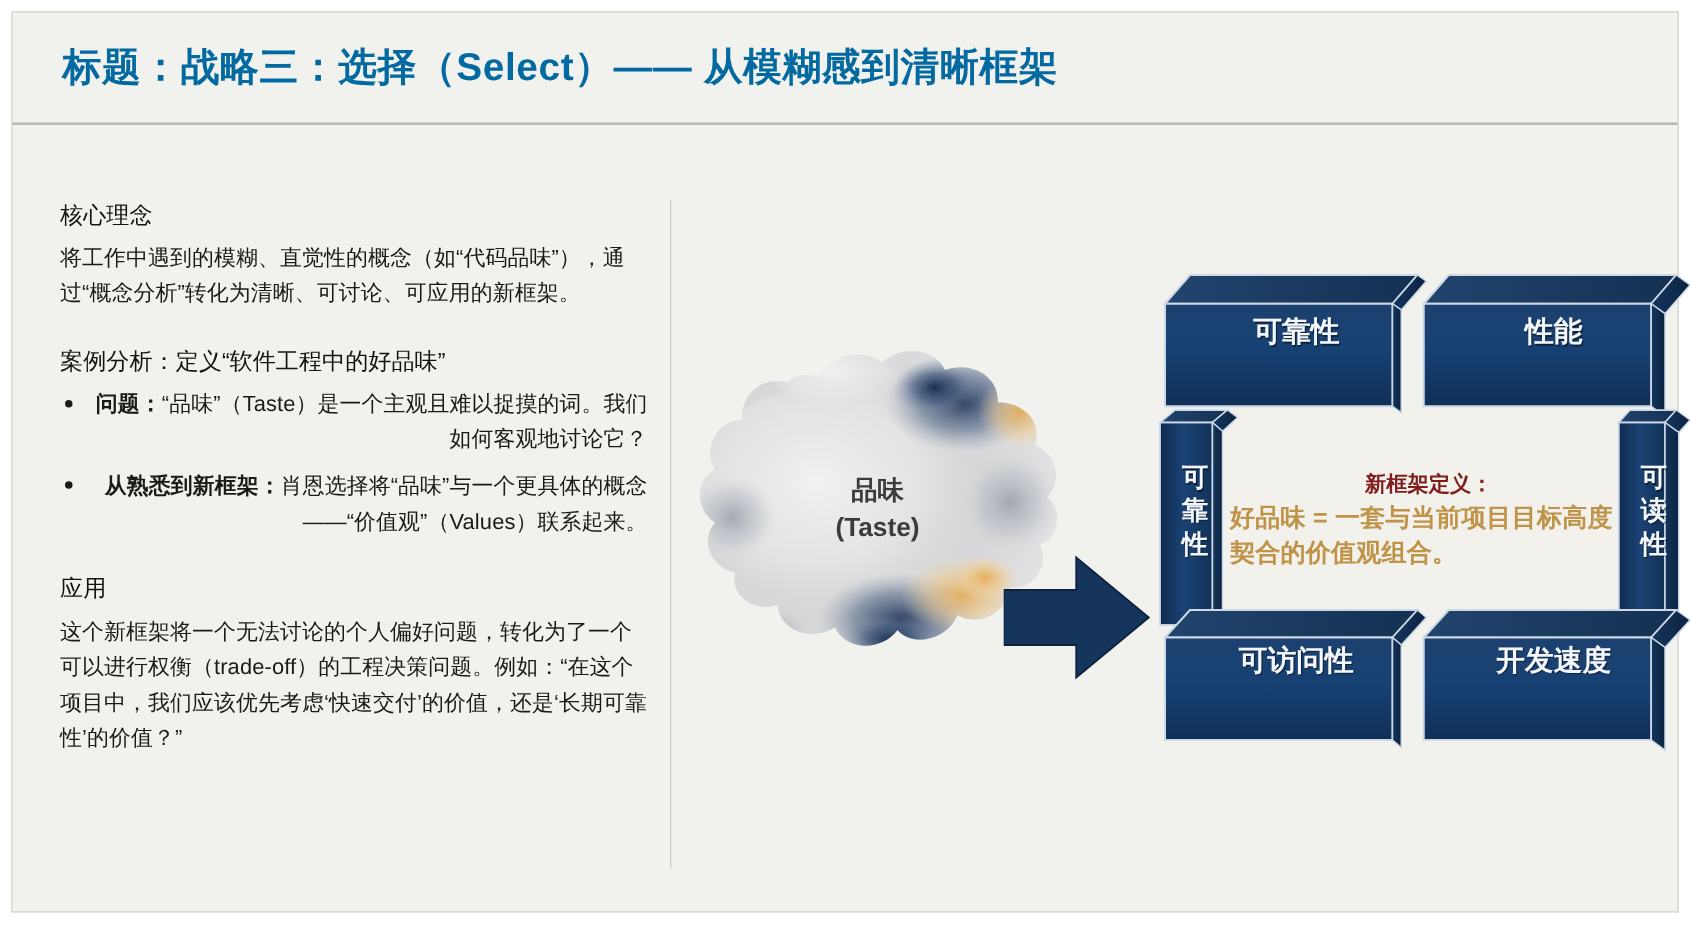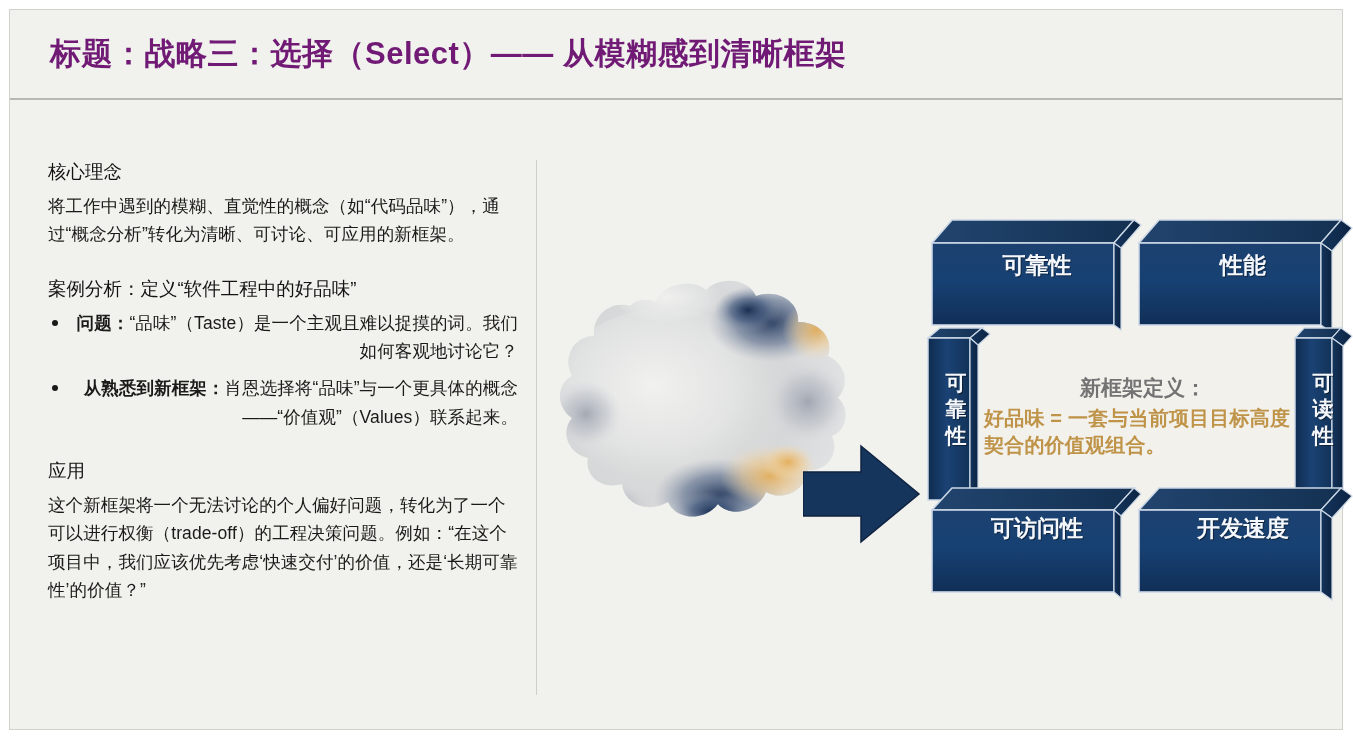--- a/index.html
+++ b/index.html
@@ -34,21 +34,21 @@
     height: 90px;
     border-bottom: 2px solid #b9b9b2;
     box-sizing: border-box;
     display: flex;
     align-items: center;
   }
   .title-text {
     padding-left: 40px;
     font-size: 31px;
     font-weight: bold;
-    color: #701a75;
+    color: #0369a1;
     letter-spacing: 0.5px;
     white-space: nowrap;
   }
 
   
   .body-area {
     position: absolute;
     left: 0;
     top: 92px;
     right: 0;
@@ -185,23 +185,23 @@
     top: 130px;
     width: 318px;
     height: 178px;
     display: flex;
     flex-direction: column;
     align-items: center;
     justify-content: center;
     pointer-events: none;
   }
   .center-title {
-    font-size: 21px;
-    font-weight: bold;
-    color: #737373;
+    font-size: 17px;
+    font-weight: bold;
+    color: #7f1d1d;
     margin-bottom: 3px;
     line-height: 1.3;
   }
   .center-body {
     font-size: 20px;
     font-weight: bold;
     color: #bf9348;
     line-height: 1.38;
     letter-spacing: 0.2px;
   }
@@ -296,20 +296,24 @@
 
             <ellipse cx="218" cy="202" rx="50" ry="32" fill="url(#gTan)"></ellipse>
             <ellipse cx="236" cy="188" rx="26" ry="18" fill="url(#gTan)"></ellipse>
 
             <ellipse cx="34" cy="140" rx="36" ry="34" fill="url(#gGrayBlob)"></ellipse>
             <ellipse cx="58" cy="234" rx="42" ry="26" fill="url(#gGrayBlob)"></ellipse>
             <ellipse cx="256" cy="128" rx="40" ry="40" fill="url(#gGrayBlob)"></ellipse>
             <ellipse cx="120" cy="26" rx="54" ry="26" fill="url(#gLight)"></ellipse>
           </g>
         </svg>
+        <div class="cloud-label">
+          <div>品味</div>
+          <div>(Taste)</div>
+        </div>
       </div>
 
       <div class="arrow-wrap">
         <svg width="118" height="108" viewBox="0 0 118 108">
           <polygon points="0,32 58,32 58,6 116,54 58,102 58,76 0,76" fill="#16355c" stroke="#0f2240" stroke-width="1.5"></polygon>
         </svg>
       </div>
 
       <div class="cube-wrap">
         <svg width="440" height="424" viewBox="0 0 440 424">

